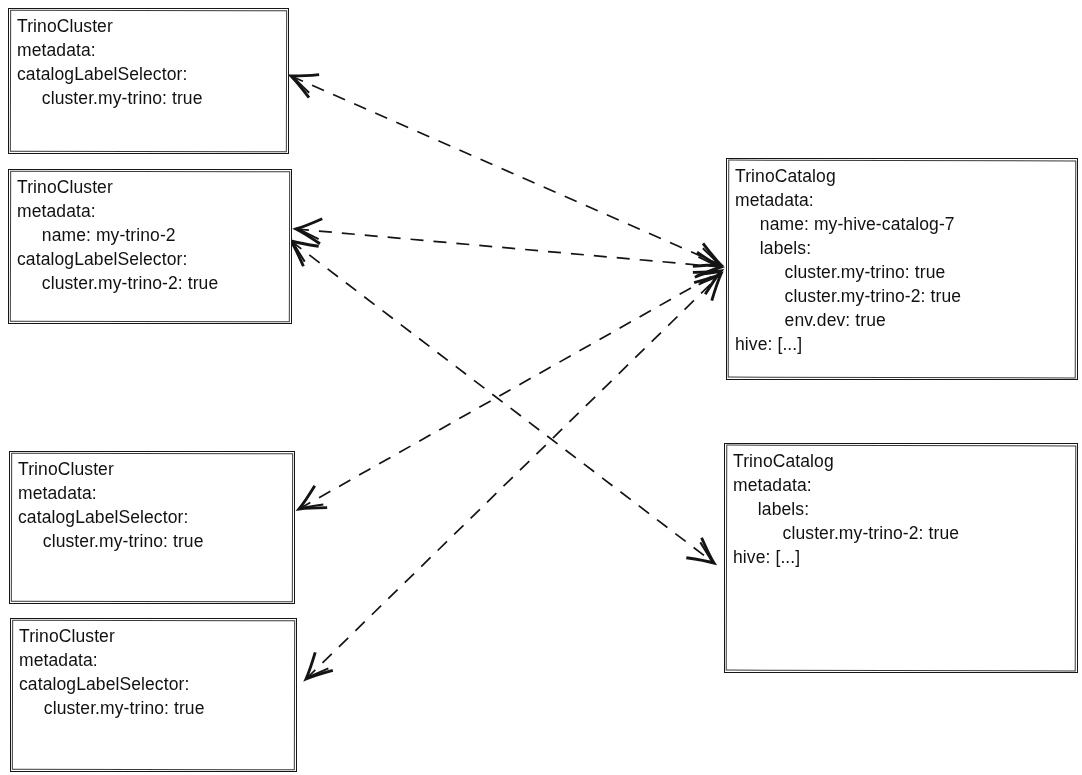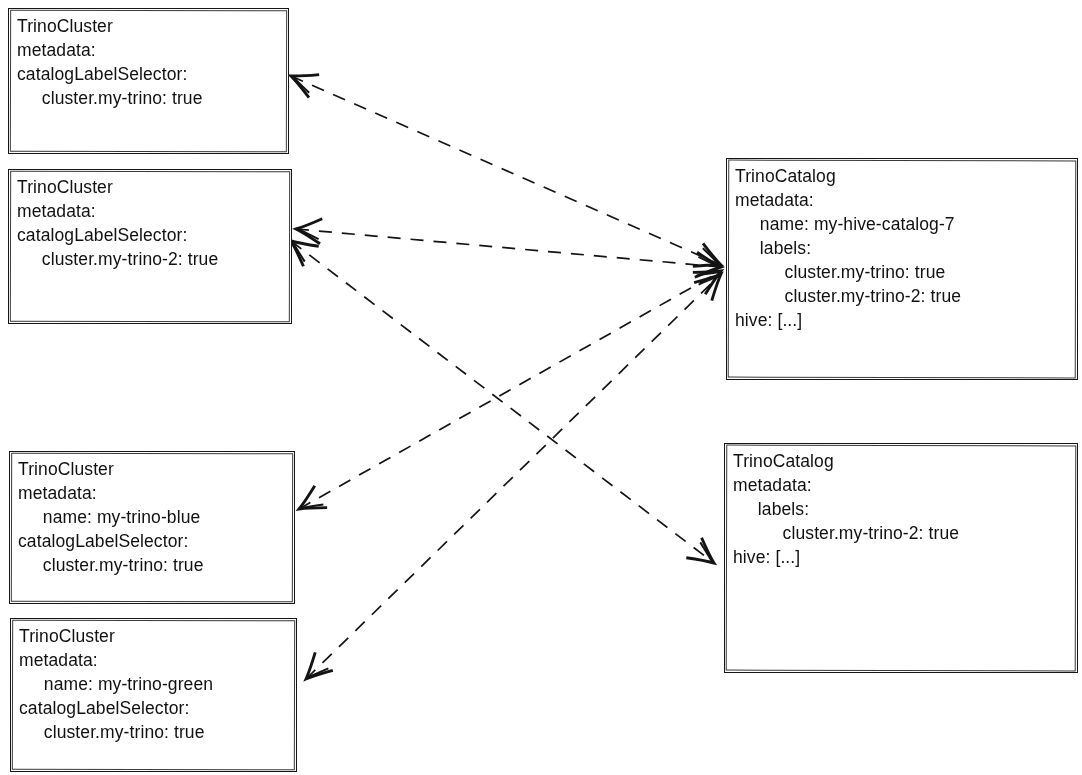--- a/index.html
+++ b/index.html
@@ -70,47 +70,47 @@
   <div class="node" style="left:8px; top:8px; width:281px; height:146px;">
     <div class="ln">TrinoCluster</div>
     <div class="ln">metadata:</div>
     <div class="ln">catalogLabelSelector:</div>
     <div class="ln">     cluster.my-trino: true</div>
   </div>
 
   <div class="node" style="left:8px; top:169px; width:284px; height:155px;">
     <div class="ln">TrinoCluster</div>
     <div class="ln">metadata:</div>
+    <div class="ln">     name: my-trino-2</div>
     <div class="ln">catalogLabelSelector:</div>
     <div class="ln">     cluster.my-trino-2: true</div>
   </div>
 
   <div class="node" style="left:9px; top:451px; width:286px; height:153px;">
     <div class="ln">TrinoCluster</div>
     <div class="ln">metadata:</div>
-    <div class="ln">     name: my-trino-blue</div>
     <div class="ln">catalogLabelSelector:</div>
     <div class="ln">     cluster.my-trino: true</div>
   </div>
 
   <div class="node" style="left:10px; top:618px; width:287px; height:154px;">
     <div class="ln">TrinoCluster</div>
     <div class="ln">metadata:</div>
-    <div class="ln">     name: my-trino-green</div>
     <div class="ln">catalogLabelSelector:</div>
     <div class="ln">     cluster.my-trino: true</div>
   </div>
 
   <div class="node" style="left:726px; top:158px; width:352px; height:222px;">
     <div class="ln">TrinoCatalog</div>
     <div class="ln">metadata:</div>
     <div class="ln">     name: my-hive-catalog-7</div>
     <div class="ln">     labels:</div>
     <div class="ln">          cluster.my-trino: true</div>
     <div class="ln">          cluster.my-trino-2: true</div>
+    <div class="ln">          env.dev: true</div>
     <div class="ln">hive: [...]</div>
   </div>
 
   <div class="node" style="left:724px; top:443px; width:354px; height:230px;">
     <div class="ln">TrinoCatalog</div>
     <div class="ln">metadata:</div>
     <div class="ln">     labels:</div>
     <div class="ln">          cluster.my-trino-2: true</div>
     <div class="ln">hive: [...]</div>
   </div>

